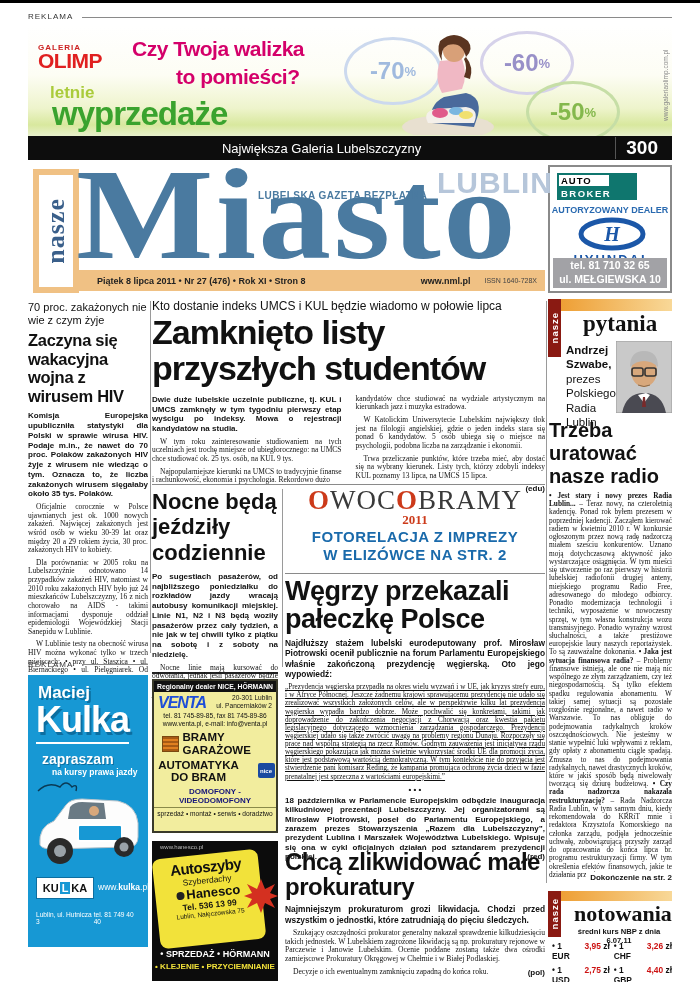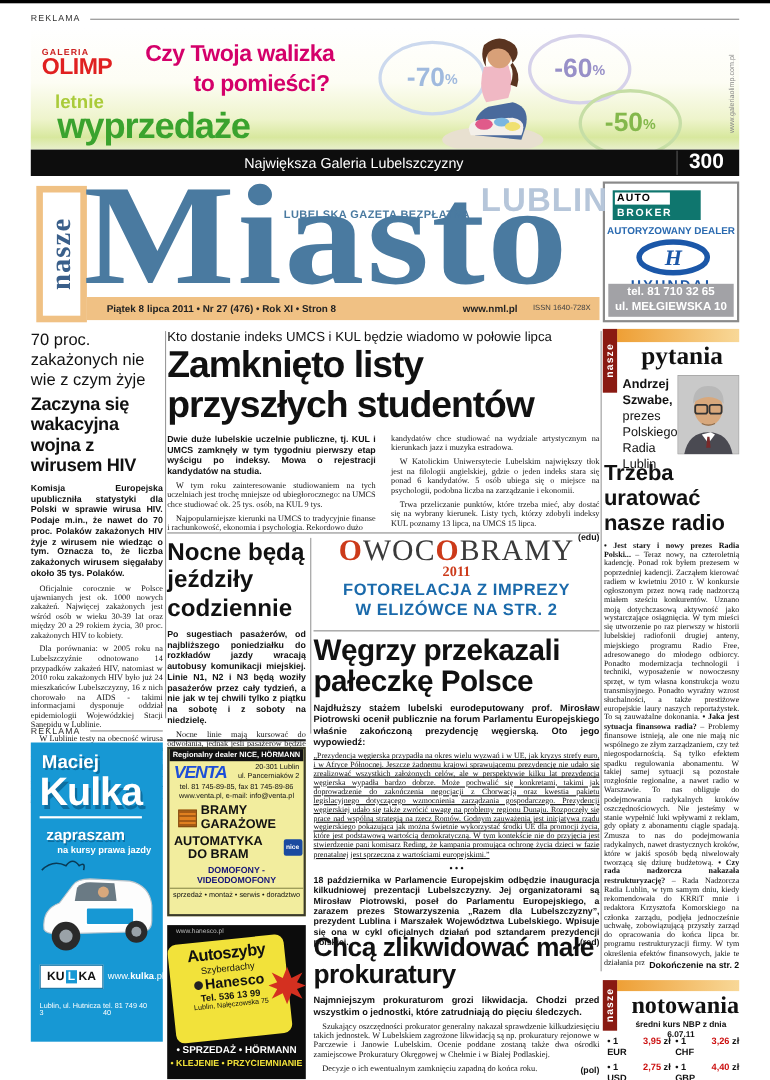--- a/index.html
+++ b/index.html
@@ -53,21 +53,21 @@
   .hy-black{position:absolute;left:7px;top:6px;width:80px;height:27px;background:#0f766e;}
   .hy-auto{position:absolute;left:2px;top:2px;width:48px;height:11px;background:#fff;color:#000;
     font-size:9.5px;font-weight:bold;padding-left:2px;letter-spacing:1px;}
   .hy-broker{position:absolute;left:4px;bottom:1px;color:#fff;font-size:9.5px;font-weight:bold;letter-spacing:1.5px;}
   .hy-dealer{position:absolute;left:0;top:38px;width:100%;text-align:center;color:#2a6ab0;font-weight:bold;font-size:9px;}
   .hy-brand{position:absolute;left:0;top:85px;width:100%;text-align:center;color:#1b57a8;font-weight:bold;
     font-size:13px;letter-spacing:2px;}
   .hy-foot{position:absolute;left:3px;right:3px;bottom:3px;height:30px;background:#a2a2a6;color:#fff;
     font-weight:bold;font-size:10.5px;text-align:center;line-height:14px;}
   
-  .kicker{font-size:15px;line-height:1.2;color:#111;}
+  .kicker{font-size:11px;line-height:1.2;color:#111;}
   .lead{font-weight:bold;font-size:8px;line-height:1.22;font-family:"Liberation Sans",sans-serif;}
   .body{font-family:"Liberation Serif",serif;font-size:7.5px;line-height:1.15;}
   .byline{font-weight:bold;font-size:8px;text-align:right;font-family:"Liberation Sans",sans-serif;}
   
   #hiv{left:28px;top:298px;width:120px;}
   #hiv .hl{font-size:16.5px;font-weight:bold;line-height:1.12;letter-spacing:-.3px;margin:4px 0 6px;}
   
   #mainart{left:152px;top:296px;width:393px;}
   #mainart .hl{font-size:34px;font-weight:bold;line-height:1.05;letter-spacing:-1px;margin:2px 0 8px;}
   .cols2{display:flex;gap:14px;}
@@ -312,21 +312,21 @@
     <path d="M22 54 L28 62 L34 54 L30 52 Z" fill="#fff"></path>
     <path d="M27 56 L29 56 L30 66 L26 66 Z" fill="#7a2a2a"></path>
     <ellipse cx="28" cy="30" rx="13" ry="16" fill="#d8a87c"></ellipse>
     <path d="M14 26 Q14 10 28 10 Q42 10 42 26 Q36 20 28 20 Q20 20 14 26Z" fill="#b8b8b8"></path>
     <rect x="16" y="27" width="11" height="8" rx="2" fill="none" stroke="#333" stroke-width="1.6"></rect>
     <rect x="29" y="27" width="11" height="8" rx="2" fill="none" stroke="#333" stroke-width="1.6"></rect>
     <path d="M34 44 Q28 47 22 44" stroke="#8a6a4a" fill="none"></path>
   </svg>
   <div class="abs" id="pyt-hl" style="left:549px;top:416px;width:123px;">Trzeba uratować nasze radio</div>
   <div class="abs qa" style="left:549px;top:489px;width:123px;height:390px;overflow:hidden;">
-    <span class="q">• Jest stary i nowy prezes Radia Polski...</span>
+    <span class="q">• Jest stary i nowy prezes Radia Lublin...</span>
     <span>– Teraz nowy, na czteroletnią kadencję. Ponad rok byłem prezesem w poprzedniej kadencji. Zacząłem kierować radiem w kwietniu 2010 r. W konkursie ogłoszonym przez nową radę nadzorczą miałem sześciu konkurentów. Uznano moją dotychczasową aktywność jako wystarczające osiągnięcia. W tym mieści się utworzenie po raz pierwszy w historii lubelskiej radiofonii drugiej anteny, miejskiego programu Radio Free, adresowanego do młodego odbiorcy. Ponadto modernizacja technologii i techniki, wyposażenie w nowoczesny sprzęt, w tym własna konstrukcja wozu transmisyjnego. Ponadto wyraźny wzrost słuchalności, a także prestiżowe europejskie laury naszych reportażystek. To są zauważalne dokonania.</span>
     <span class="q">• Jaka jest sytuacja finansowa radia?</span>
     <span>– Problemy finansowe istnieją, ale one nie mają nic wspólnego ze złym zarządzaniem, czy też niegospodarnością. Są tylko efektem spadku regulowania abonamentu. W takiej samej sytuacji są pozostałe rozgłośnie regionalne, a nawet radio w Warszawie. To nas obliguje do podejmowania radykalnych kroków oszczędnościowych. Nie jesteśmy w stanie wypełnić luki wpływami z reklam, gdy opłaty z abonamentu ciągle spadają. Zmusza to nas do podejmowania radykalnych, nawet drastycznych kroków, które w jakiś sposób będą niwelowały tworzącą się dziurę budżetową.</span>
     <span class="q">• Czy rada nadzorcza nakazała restrukturyzację?</span>
     <span>– Rada Nadzorcza Radia Lublin, w tym samym dniu, kiedy rekomendowała do KRRiT mnie i redaktora Krzysztofa Komorskiego na członka zarządu, podjęła jednocześnie uchwałę, zobowiązującą przyszły zarząd do opracowania do końca lipca br. programu restrukturyzacji firmy. W tym określenia efektów finansowych, jakie te działania przyniosą.</span>
     <span class="cont abs" style="right:0;bottom:0;">Dokończenie na str. 2</span>
   </div>
 
   <div class="abs tab-bar" style="left:561px;top:888px;width:111px;height:10px;"></div>
   <div class="abs tab-nasze" style="left:548px;top:888px;width:13px;height:46px;">

